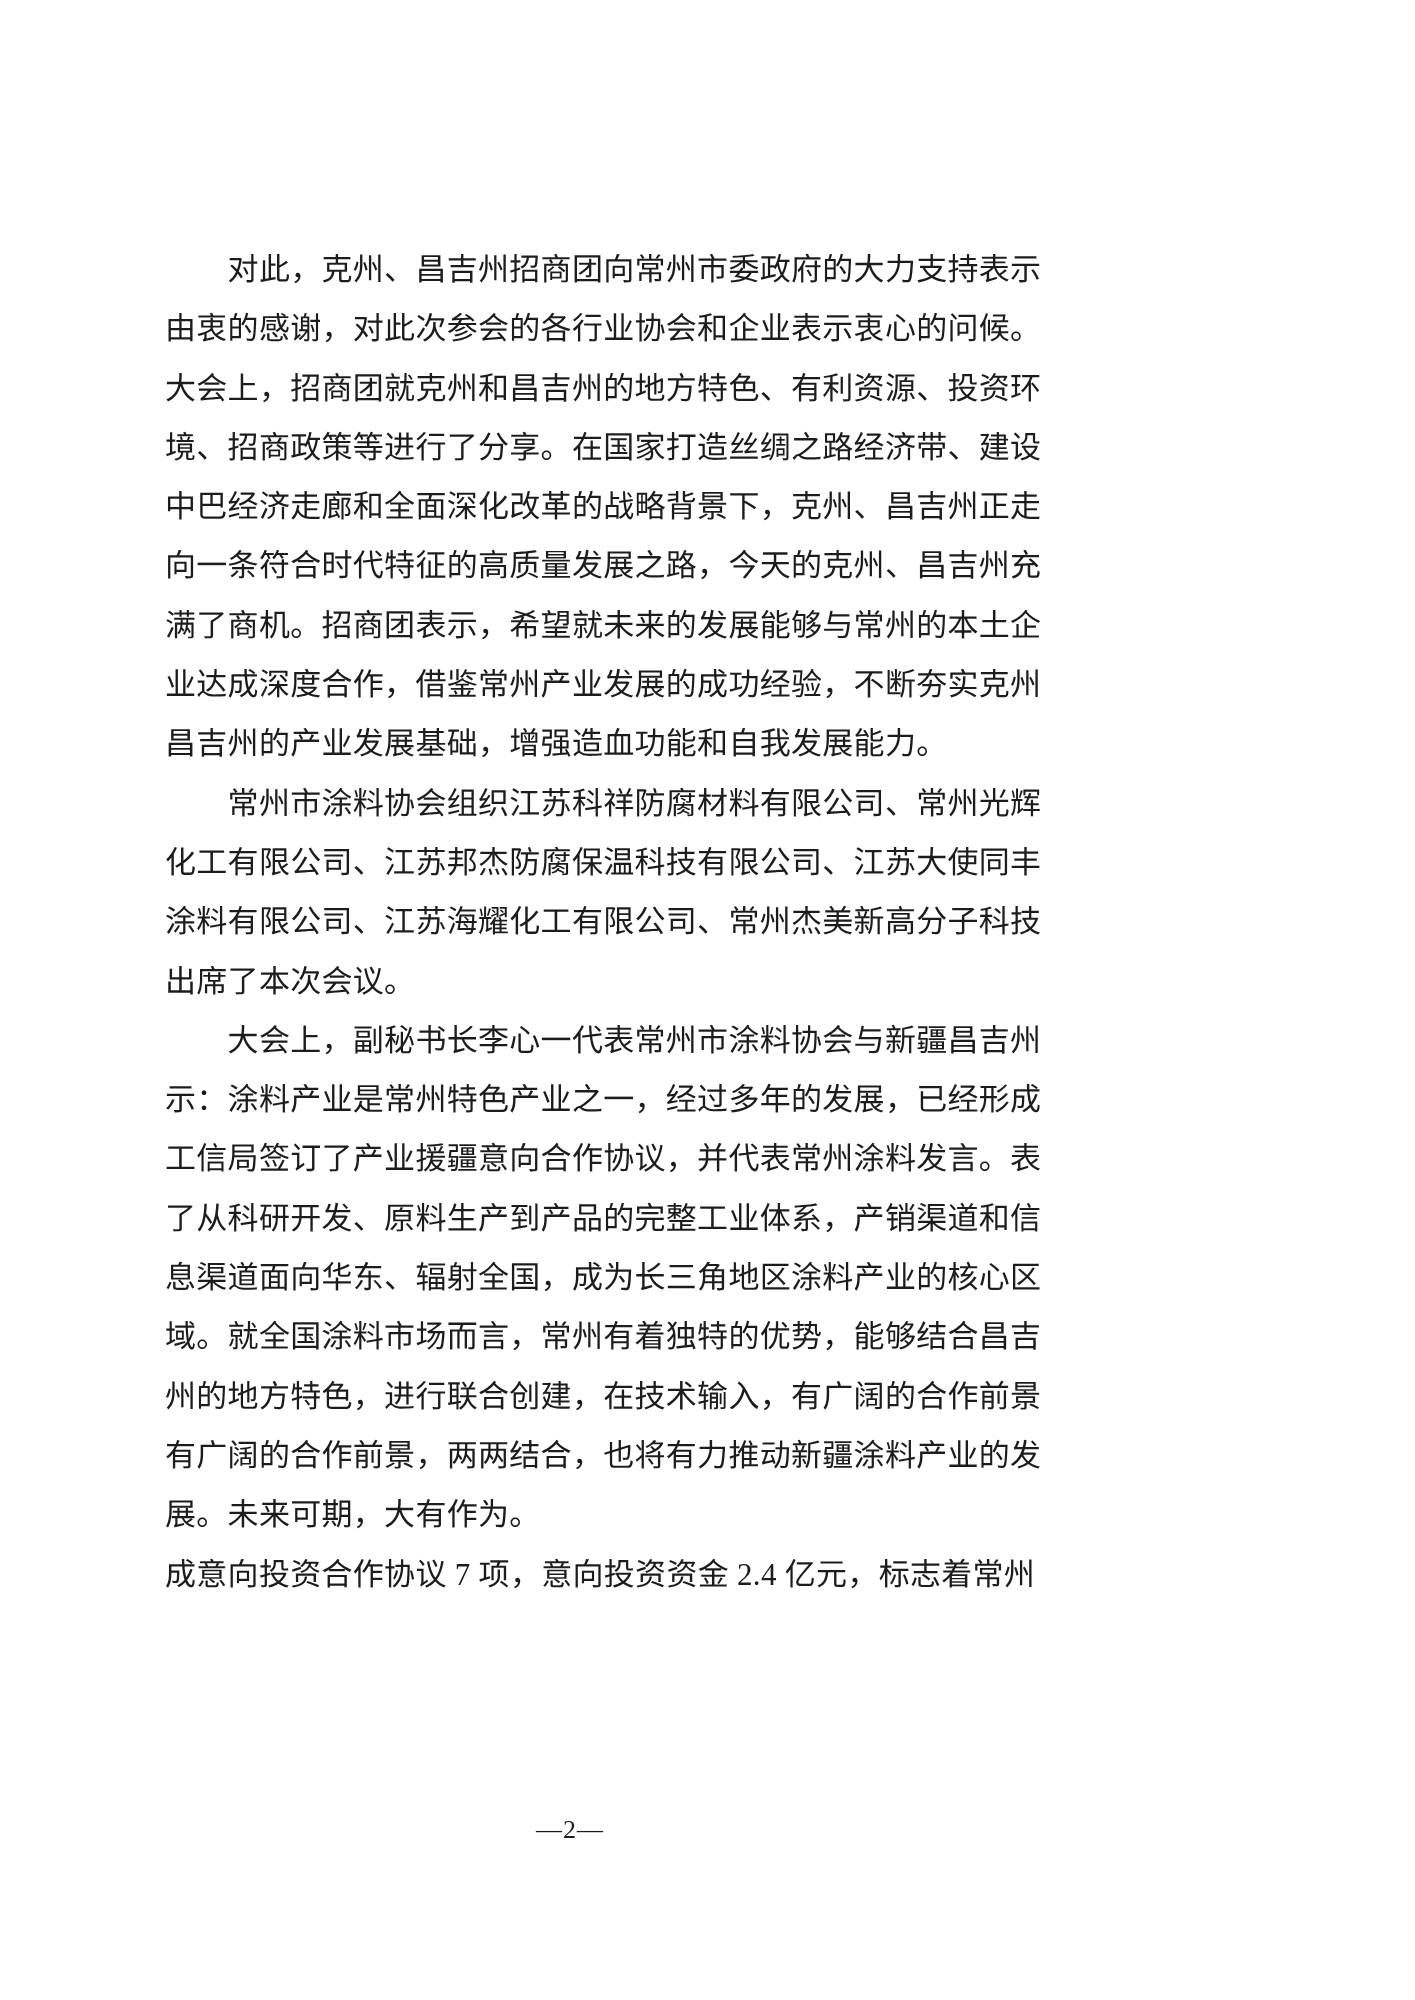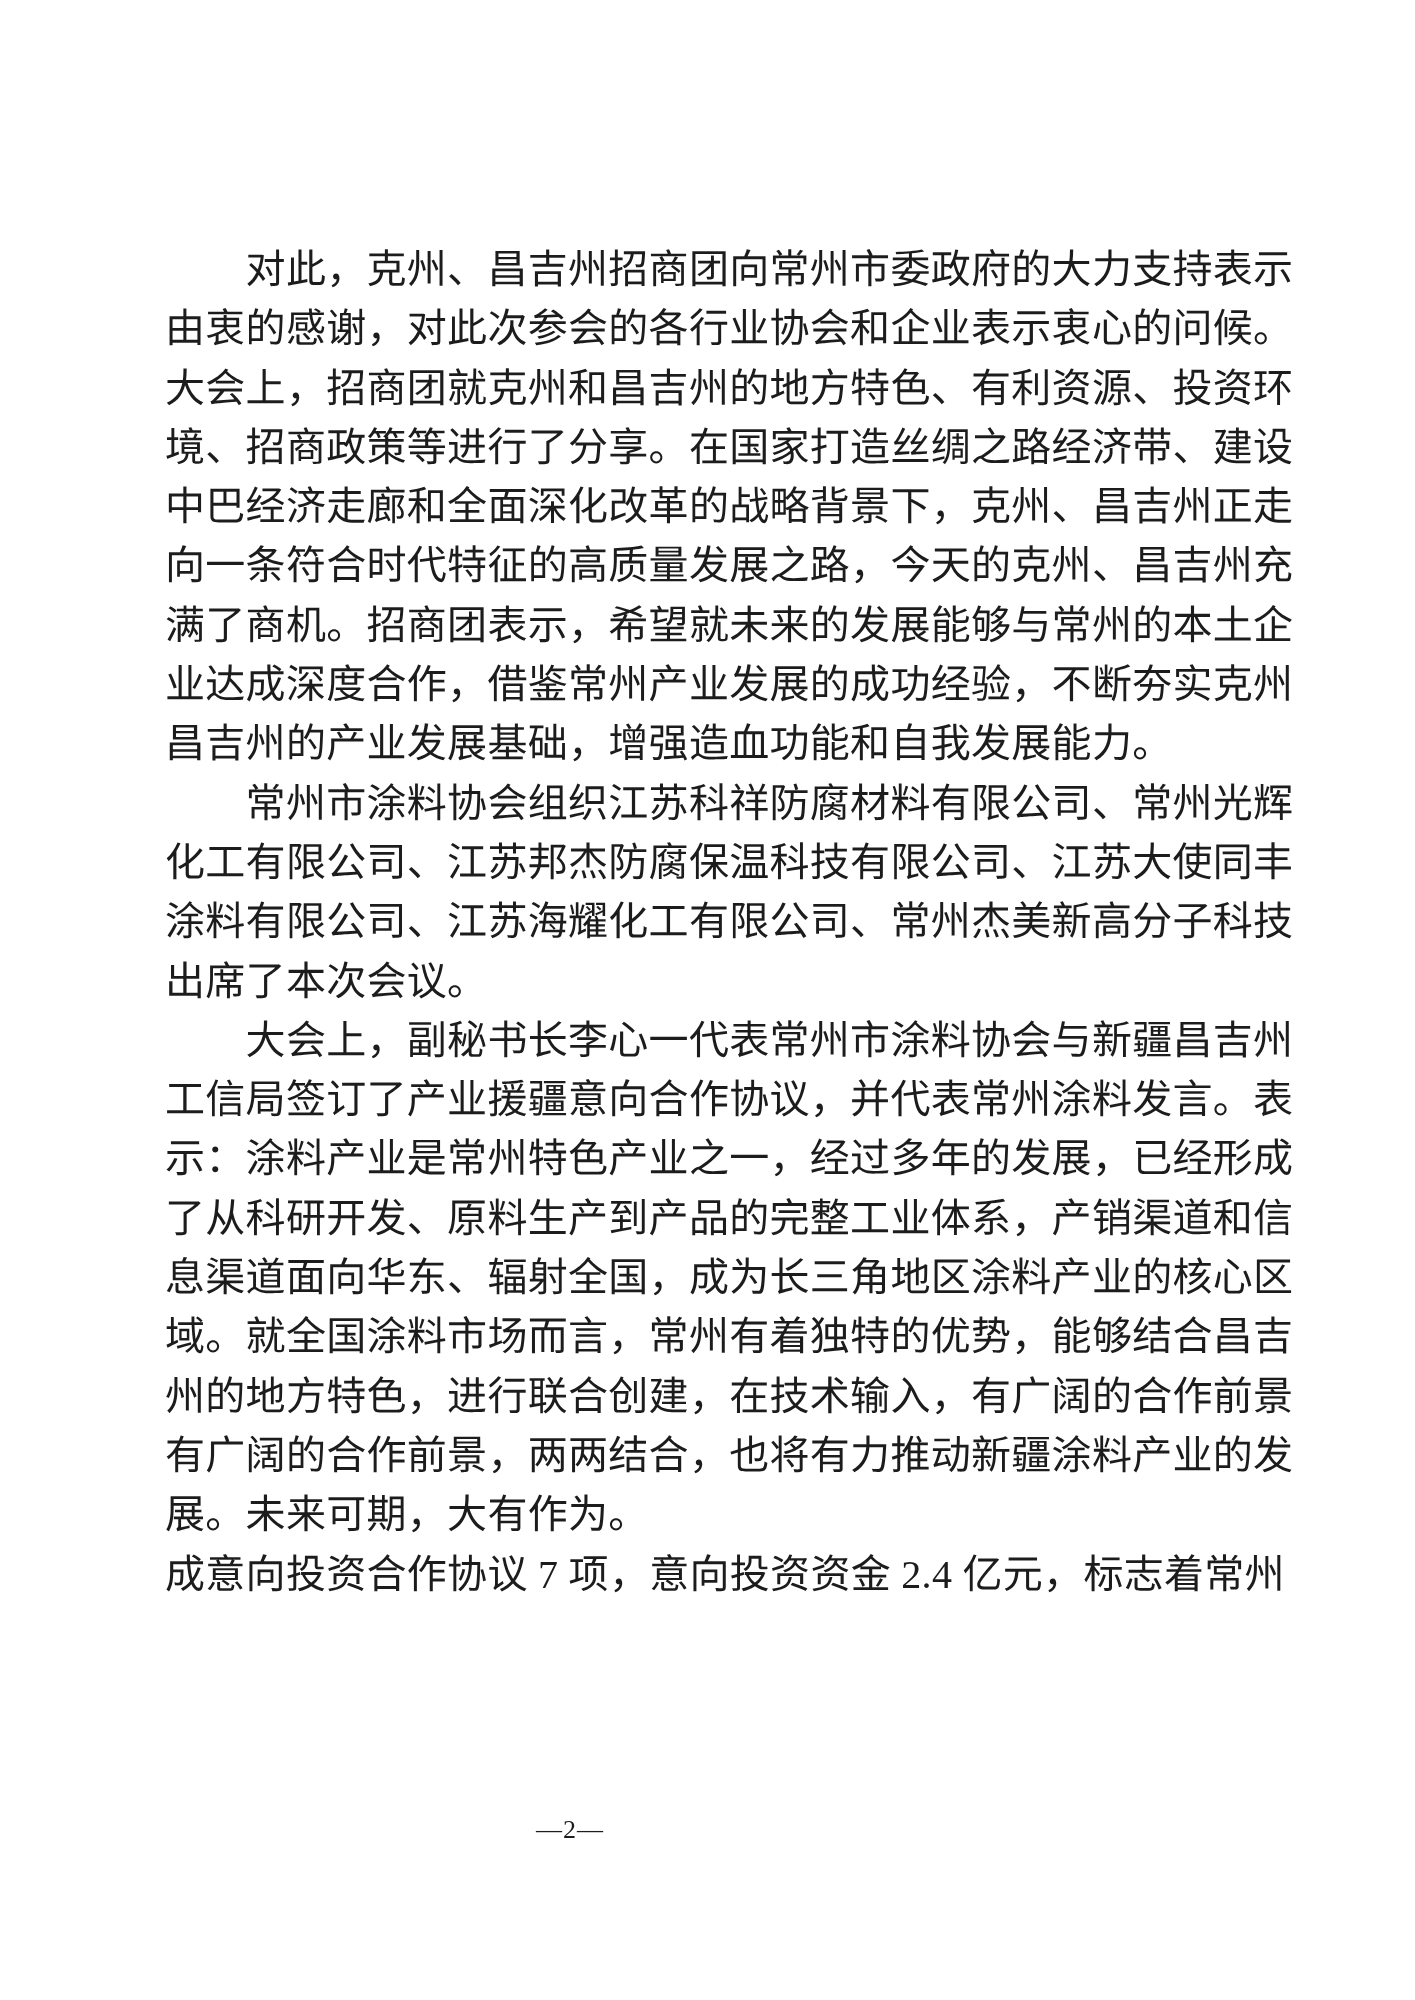--- a/index.html
+++ b/index.html
@@ -18,21 +18,21 @@
   }
   .body-text {
     position: absolute;
     left: 165px;
     top: 240px;
     width: 1080px;
   }
   .text-line {
     height: 59.3px;
     line-height: 59.3px;
-    font-size: 40px;
+    font-size: 31px;
     letter-spacing: 0.3px;
     white-space: nowrap;
     font-weight: 400;
   }
   .page-number {
     position: absolute;
     top: 1808px;
     left: 420px;
     width: 300px;
     text-align: center;
@@ -53,22 +53,22 @@
       <div class="text-line">中巴经济走廊和全面深化改革的战略背景下，克州、昌吉州正走</div>
       <div class="text-line">向一条符合时代特征的高质量发展之路，今天的克州、昌吉州充</div>
       <div class="text-line">满了商机。招商团表示，希望就未来的发展能够与常州的本土企</div>
       <div class="text-line">业达成深度合作，借鉴常州产业发展的成功经验，不断夯实克州</div>
       <div class="text-line">昌吉州的产业发展基础，增强造血功能和自我发展能力。</div>
       <div class="text-line">　　常州市涂料协会组织江苏科祥防腐材料有限公司、常州光辉</div>
       <div class="text-line">化工有限公司、江苏邦杰防腐保温科技有限公司、江苏大使同丰</div>
       <div class="text-line">涂料有限公司、江苏海耀化工有限公司、常州杰美新高分子科技</div>
       <div class="text-line">出席了本次会议。</div>
       <div class="text-line">　　大会上，副秘书长李心一代表常州市涂料协会与新疆昌吉州</div>
+      <div class="text-line">示：涂料产业是常州特色产业之一，经过多年的发展，已经形成</div>
       <div class="text-line">工信局签订了产业援疆意向合作协议，并代表常州涂料发言。表</div>
-      <div class="text-line">示：涂料产业是常州特色产业之一，经过多年的发展，已经形成</div>
       <div class="text-line">了从科研开发、原料生产到产品的完整工业体系，产销渠道和信</div>
       <div class="text-line">息渠道面向华东、辐射全国，成为长三角地区涂料产业的核心区</div>
       <div class="text-line">域。就全国涂料市场而言，常州有着独特的优势，能够结合昌吉</div>
       <div class="text-line">州的地方特色，进行联合创建，在技术输入，有广阔的合作前景</div>
       <div class="text-line">有广阔的合作前景，两两结合，也将有力推动新疆涂料产业的发</div>
       <div class="text-line">展。未来可期，大有作为。</div>
       <div class="text-line">成意向投资合作协议 7 项，意向投资资金 2.4 亿元，标志着常州</div>
     </section>
   <footer class="page-number">—2—</footer>
 </main>

